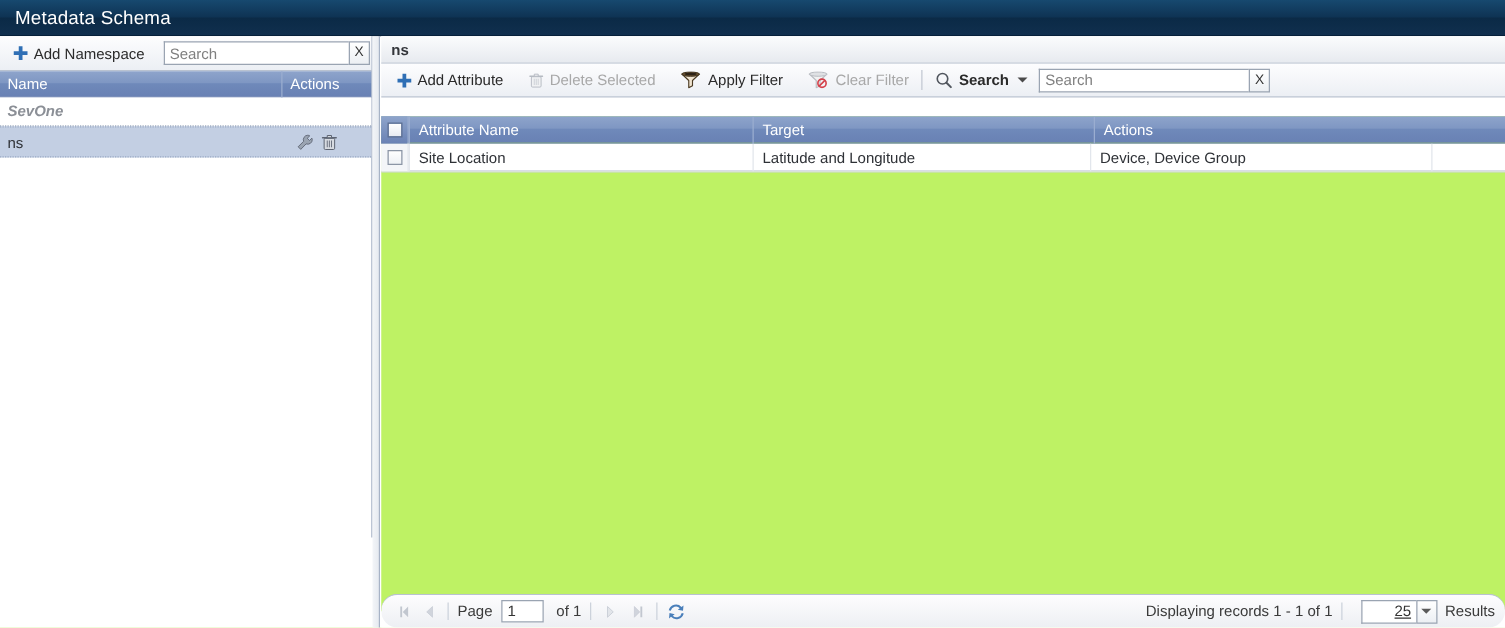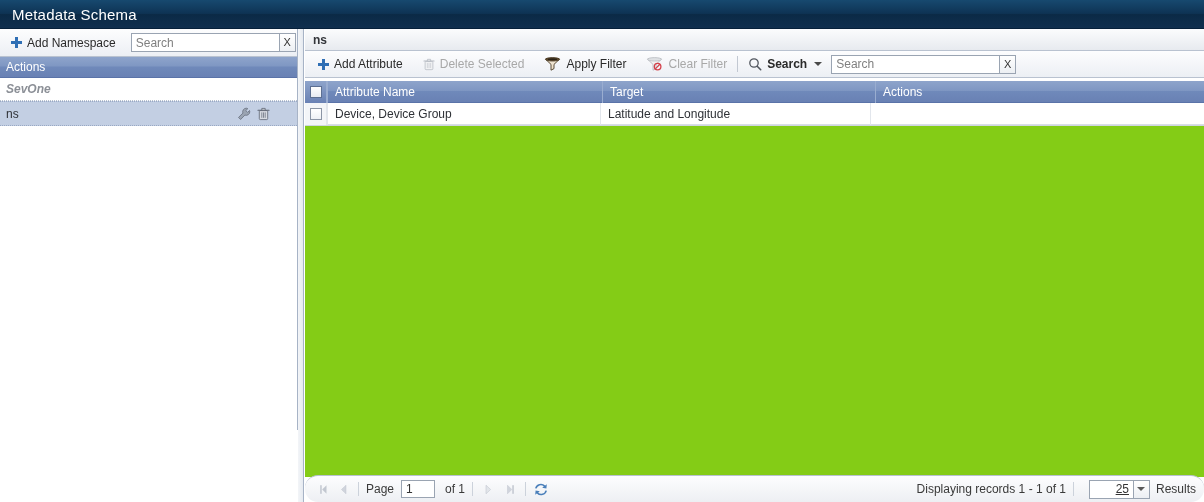--- a/index.html
+++ b/index.html
@@ -223,24 +223,24 @@
   
   .trash-icon { display:inline-block; width:12px; height:13px; flex:none; }
   .wrench-icon { display:inline-block; width:14px; height:14px; flex:none; }
   .funnel-icon { display:inline-block; width:17px; height:14px; flex:none; }
   .mag-icon { display:inline-block; width:14px; height:14px; flex:none; }
   .caret { width:0;height:0;border-left:4px solid transparent;border-right:4px solid transparent;border-top:4px solid #4a4a4a;display:inline-block;margin-left:2px;}
 
   
   #grid-wrap {
     position: absolute;
-    left: 0; top: 52px;
+    left: 0; top: 64px;
     width: 899px;
     height: 396px;
-    background: #84cc16;
+    background: #bef264;
     box-sizing: border-box;
   }
   #grid {
     width: 899px;
     border-bottom: 1px solid #cfd6e0;
     box-sizing: border-box;
   }
   .g-head {
     display: flex;
     height: 22px;
@@ -382,20 +382,21 @@
         <span>Add Namespace</span>
       </div>
       <div class="tb-sep"></div>
       <div class="search-wrap">
         <input class="search-input" type="text" placeholder="Search" style="">
         <div class="search-clear">X</div>
       </div>
     </div>
 
     <div class="grid-head">
+      <div class="hcell" style="width:226px;">Name</div>
       <div class="hcell" style="width:72px;">Actions</div>
     </div>
 
     <div id="ns-group-row">SevOne</div>
 
     <div id="ns-row">
       <div class="namecell">ns</div>
       <div class="actioncell">
         <span class="wrench-icon">
           <svg width="14" height="14" viewBox="0 0 14 14">
@@ -490,22 +491,23 @@
           </div>
           <div class="cell col-name">Attribute Name</div>
           <div class="cell col-target">Target</div>
           <div class="cell col-act">Actions</div>
         </div>
 
         <div class="g-row">
           <div class="cell col-chk rowchk-cell">
             <span class="chk"></span>
           </div>
+          <div class="cell col-name">Site Location</div>
+          <div class="cell col-type">Latitude and Longitude</div>
           <div class="cell col-target">Device, Device Group</div>
-          <div class="cell col-type">Latitude and Longitude</div>
           <div class="cell col-act"></div>
         </div>
 
       </div>
     </div>
 
     <div id="footer">
       <div class="pg-btn">
         <svg width="11" height="11" viewBox="0 0 11 11">
           <path d="M8.5 1.2 4.2 5.5l4.3 4.3z" fill="#c2c7d0"></path>

